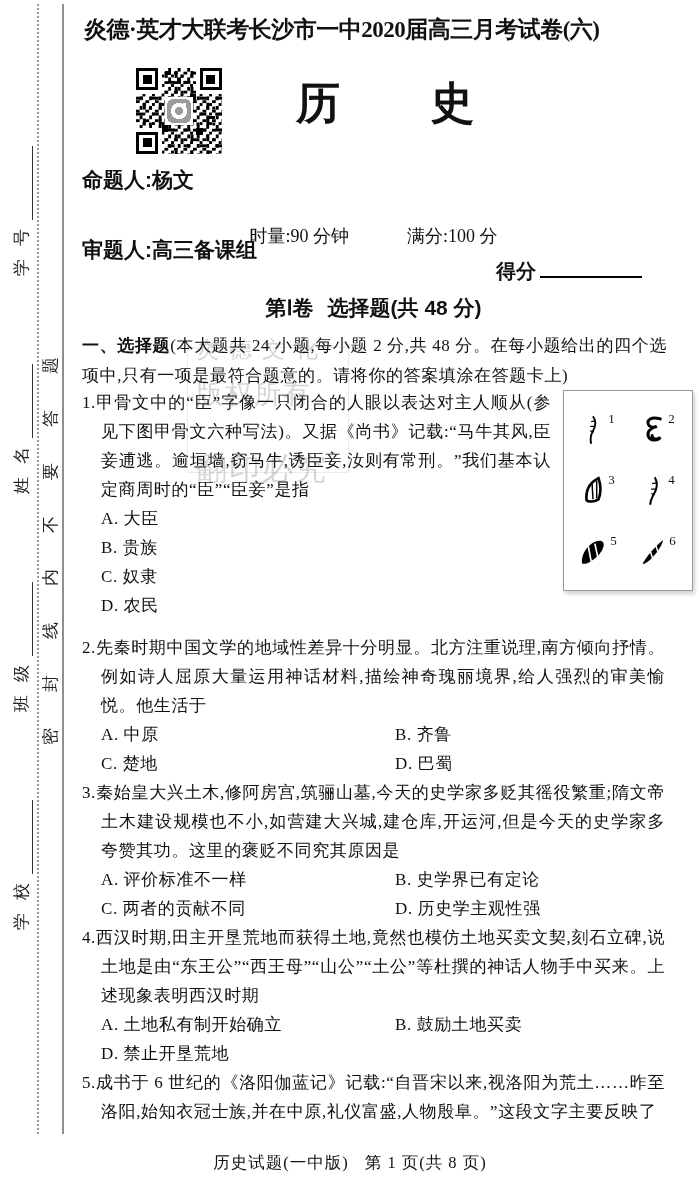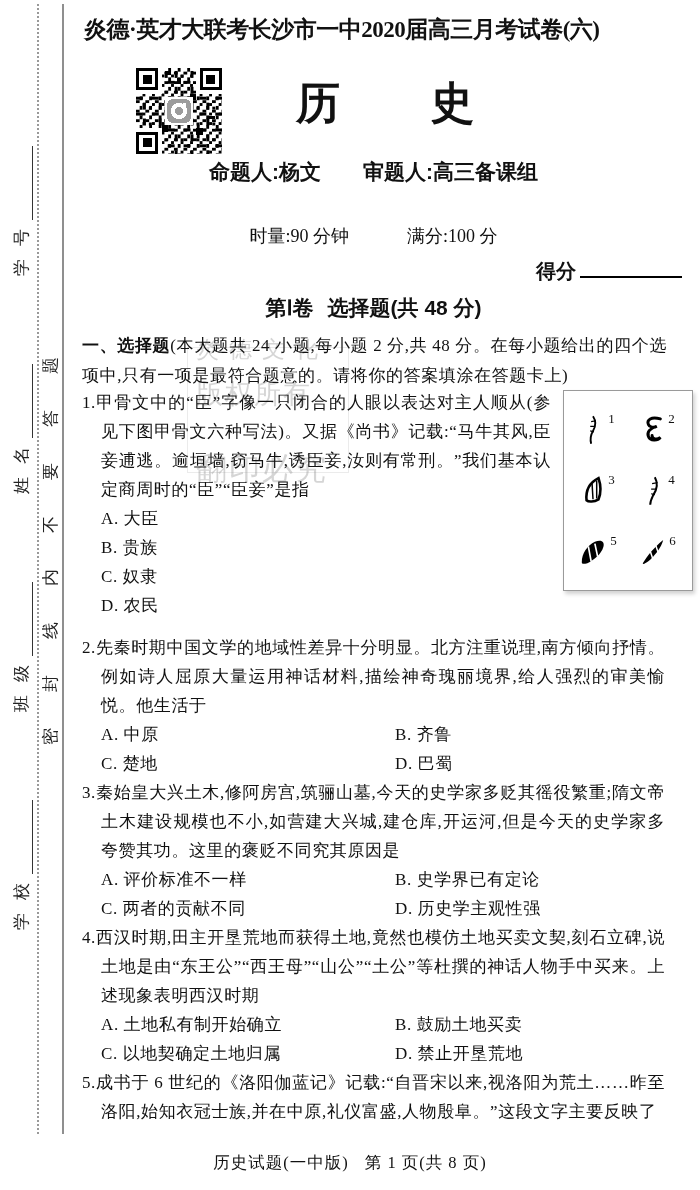--- a/index.html
+++ b/index.html
@@ -32,26 +32,26 @@
   .wm2 { font-size:27px; letter-spacing:2px; margin-top:11px; white-space:nowrap;font-family:Liberation Mono, monospace; }
   .wm3 { font-size:31px; letter-spacing:2px; margin-top:36px; white-space:nowrap; }
   
   .hdr-title { position:absolute; left:84px; top:14px; width:600px;
     font-size:23px; font-weight:bold; letter-spacing:-0.5px; white-space:nowrap;
     font-family:"Liberation Serif", serif; }
   .qr { position:absolute; left:133px; top:65px; width:92px; height:92px; }
   .subject { position:absolute; left:296px; top:74px; width:178px; display:flex;
     justify-content:space-between; font-family:"Liberation Sans", sans-serif;
     font-weight:bold; font-size:44px; }
-  .people { position:absolute; left:82px; top:158px; width:583px; display:flex;
+  .people { position:absolute; left:82px; top:166px; width:583px; display:flex;
     justify-content:center; gap:42px; font-family:"Liberation Sans", sans-serif;
-    font-weight:bold; font-size:21px; }
+    font-weight:bold; font-size:21px;flex-direction:column; }
   .meta { position:absolute; left:82px; top:224px; width:583px; display:flex;
     justify-content:center; gap:58px; font-size:18px; }
-  .score { position:absolute; left:536px; top:258px; font-size:20px;
+  .score { position:absolute; left:496px; top:258px; font-size:20px;
     font-weight:bold; font-family:"Liberation Sans", sans-serif; }
   .score .line { display:inline-block; width:102px; height:20px;
     border-bottom:2px solid #000; margin-left:4px; }
   .sec-title { position:absolute; left:82px; top:294px; width:583px;
     text-align:center; font-weight:bold; font-size:21px;
     font-family:"Liberation Sans", sans-serif; }
   .sec-title .gap { display:inline-block; width:14px; }
   
   .instructions { position:absolute; left:82px; top:331px; width:585px;
     font-size:17px; line-height:29px; letter-spacing:0.6px; text-align:justify; }
@@ -280,21 +280,20 @@
       <span>C. 两者的贡献不同</span>
       <span>D. 历史学主观性强</span>
     </div>
   </div>
 
   <div class="q">
     <div class="qtext"><span class="qnum">4.</span><span>西汉时期,田主开垦荒地而获得土地,竟然也模仿土地买卖文契,刻石立碑,说土地是由“东王公”“西王母”“山公”“土公”等杜撰的神话人物手中买来。上述现象表明西汉时期</span></div>
     <div class="opts2">
       <span>A. 土地私有制开始确立</span>
       <span>B. 鼓励土地买卖</span>
-      <span>C. 以地契确定土地归属</span>
       <span>D. 禁止开垦荒地</span>
     </div>
   </div>
 
   <div class="q">
     <div class="qtext"><span class="qnum">5.</span><span>成书于 6 世纪的《洛阳伽蓝记》记载:“自晋宋以来,视洛阳为荒土……昨至洛阳,始知衣冠士族,并在中原,礼仪富盛,人物殷阜。”这段文字主要反映了</span></div>
   </div>
 
 </div>
 

